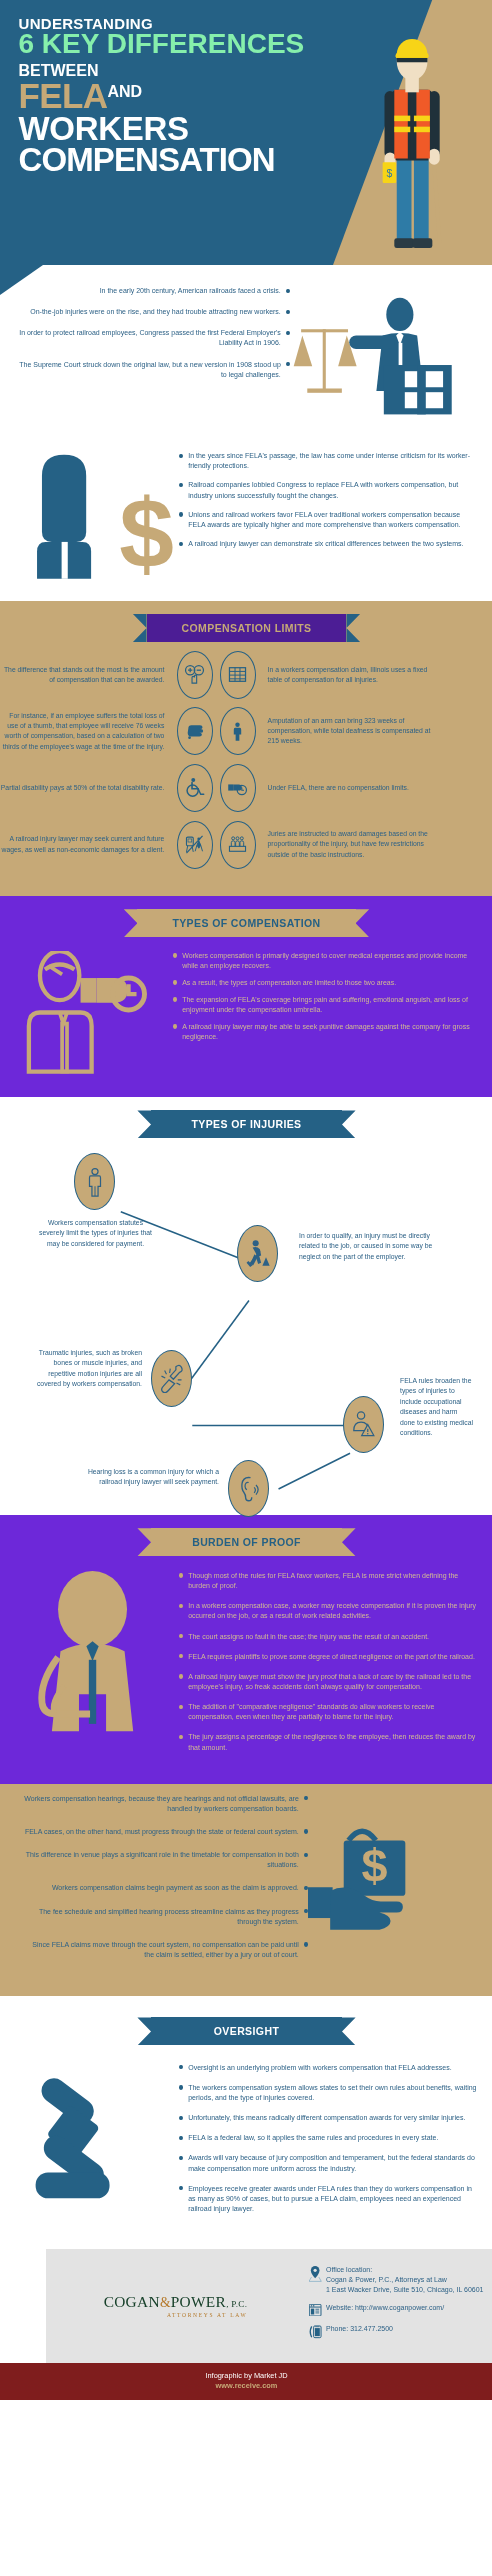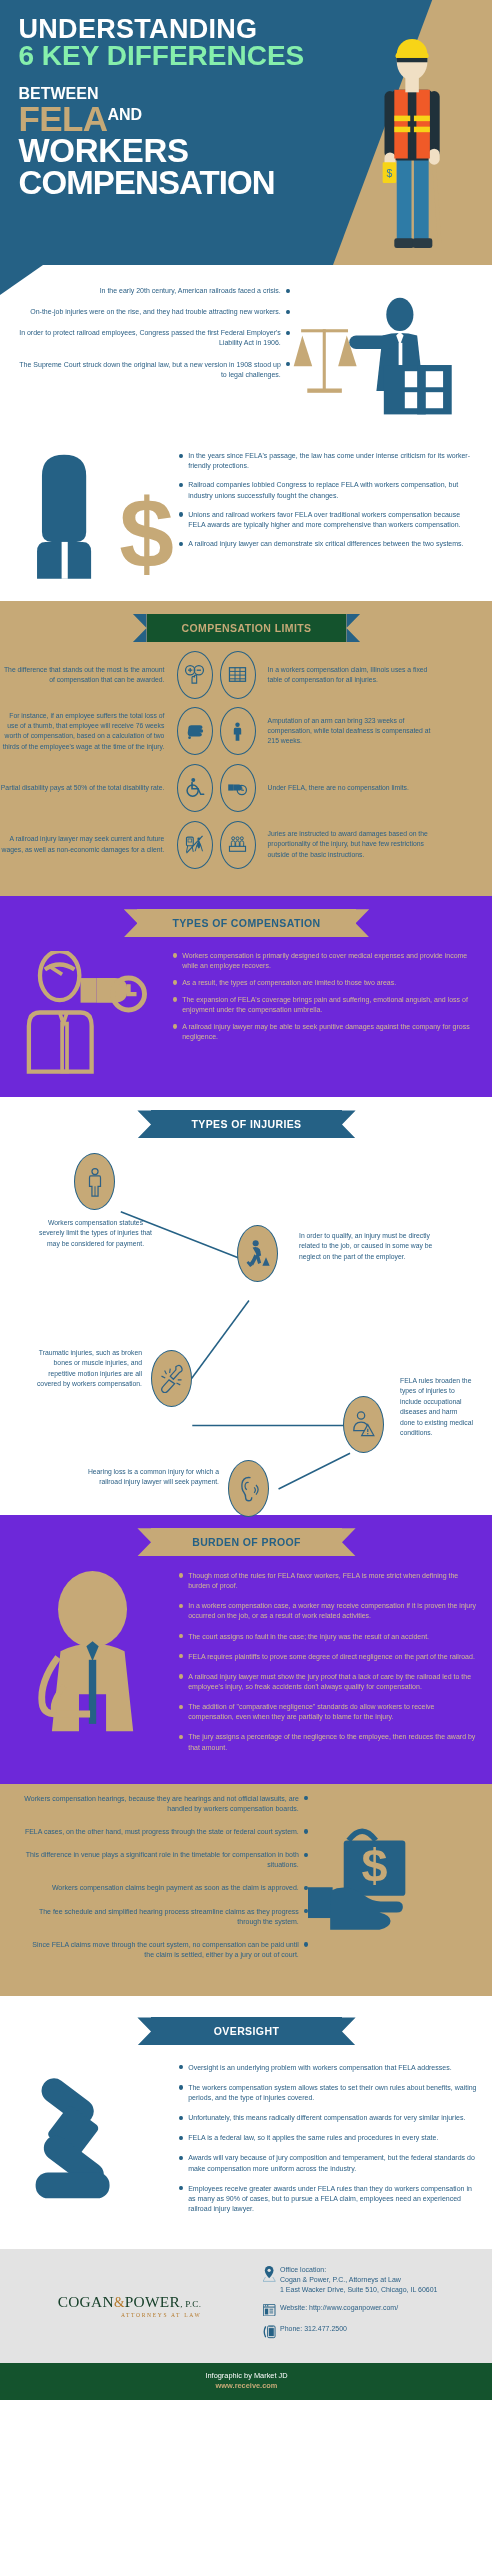--- a/index.html
+++ b/index.html
@@ -23,23 +23,23 @@
     position:absolute; right:0; top:0;
     width:160px; height:265px;
     background:#c6a977;
     clip-path: polygon(100% 0, 100% 100%, 0 100%, 62% 0);
   }
   .hero-title {
     position:absolute; left:18.5px; top:17px;
     width:333px;
     line-height:0.96;
   }
-  .t-l1 { font-size:27px; font-weight:bold; color:#fff; letter-spacing:0.3px; }
+  .t-l1 { font-size:15px; font-weight:bold; color:#fff; letter-spacing:0.3px; }
   .t-l2 { font-size:28px; font-weight:bold; color:#86efac; letter-spacing:0px; }
-  .t-l3 { font-size:16px; font-weight:bold; color:#fff; margin-top:16px; }
+  .t-l3 { font-size:16px; font-weight:bold; color:#fff; margin-top:5px; }
   .t-l4 { margin-top:0.6px; }
   .t-l4 .fela { font-size:35px; font-weight:bold; color:#c6a977; letter-spacing:-0.6px; }
   .t-l4 .and { font-size:16px; font-weight:bold; color:#fff; vertical-align:11px; }
   .t-l5 { font-size:33px; font-weight:bold; color:#fff; line-height:0.95; letter-spacing:-0.3px; }
   .t-l6 { font-size:33px; font-weight:bold; color:#fff; line-height:0.95; letter-spacing:-0.9px; }
 
   
   .worker { position:absolute; right:30px; top:22px; width:92px; height:240px; }
 
   
@@ -62,21 +62,21 @@
 
   
   .ribbon-wrap { display:flex; justify-content:center; padding:13.6px 0 6.2px; }
   .ribbon {
     position:relative;
     padding:8px 35px;
     font-size:10.5px; font-weight:bold; letter-spacing:0.4px;
     text-align:center;
     min-width:191px;
   }
-  .ribbon.blue { background:#14532d; color:#c6a977; }
+  .ribbon.blue { background:#4c1d95; color:#c6a977; }
   .ribbon.tan  { background:#c6a977; color:#256185; }
   .ribbon.blue2{ background:#256185; color:#ffffff; }
   .ribbon::before, .ribbon::after {
     content:""; position:absolute; top:0; width:13.6px; height:100%;
   }
   .ribbon::before { left:-13.6px; }
   .ribbon::after  { right:-13.6px; }
   .ribbon.blue::before { background:#256185; clip-path: polygon(0 0,100% 0,100% 100%,0 100%,100% 50%); }
   .ribbon.blue::after  { background:#256185; clip-path: polygon(0 0,100% 0,0 50%,100% 100%,0 100%); }
   .ribbon.blue2::before{ background:#256185; clip-path: polygon(0 0,100% 0,100% 100%,0 100%,100% 50%); }
@@ -175,31 +175,32 @@
   .ovs .col-txt { flex:1; padding-right:15px; }
   .ovs .col-txt li { margin-bottom:10px; }
 
   
   .footer {
     background:#e3e3e3;
     display:flex;
     align-items:center;
     padding:16px 0;
     min-height:86px;
+    margin-left:46px;
   }
   .footer .logo-col { width:259px; display:flex; justify-content:center; }
   .logo-main { font-family:"Liberation Serif", serif; font-size:15.4px; color:#17402a; letter-spacing:0.3px; line-height:1; }
   .logo-main .amp { color:#b5792a; font-size:13.6px; }
   .logo-main .pc { font-size:9.2px; }
   .logo-sub { font-family:"Liberation Serif", serif; font-size:5.5px; color:#b5792a; letter-spacing:1.7px; text-align:right; margin-top:2.5px; }
   .footer .info-col { flex:1; }
   .finfo { display:flex; align-items:flex-start; margin-bottom:8px; }
   .finfo .fico { width:21px; flex:none; display:flex; justify-content:center; padding-top:0.6px; }
   .finfo .ftxt { font-size:7px; color:#2d6186; line-height:1.45; }
-  .credit { background:#14532d; text-align:center; padding:8px 0 9.2px; }
+  .credit { background:#7f1d1d; text-align:center; padding:8px 0 9.2px; }
   .credit .c1 { color:#fff; font-size:7.4px; }
   .credit .c2 { color:#c6a977; font-size:7.4px; font-weight:bold; margin-top:1.8px; }
 </style>
 </head>
 <body>
 
 <div class="page">
 
   <div class="hero">
     <div class="tan-wedge"></div>

